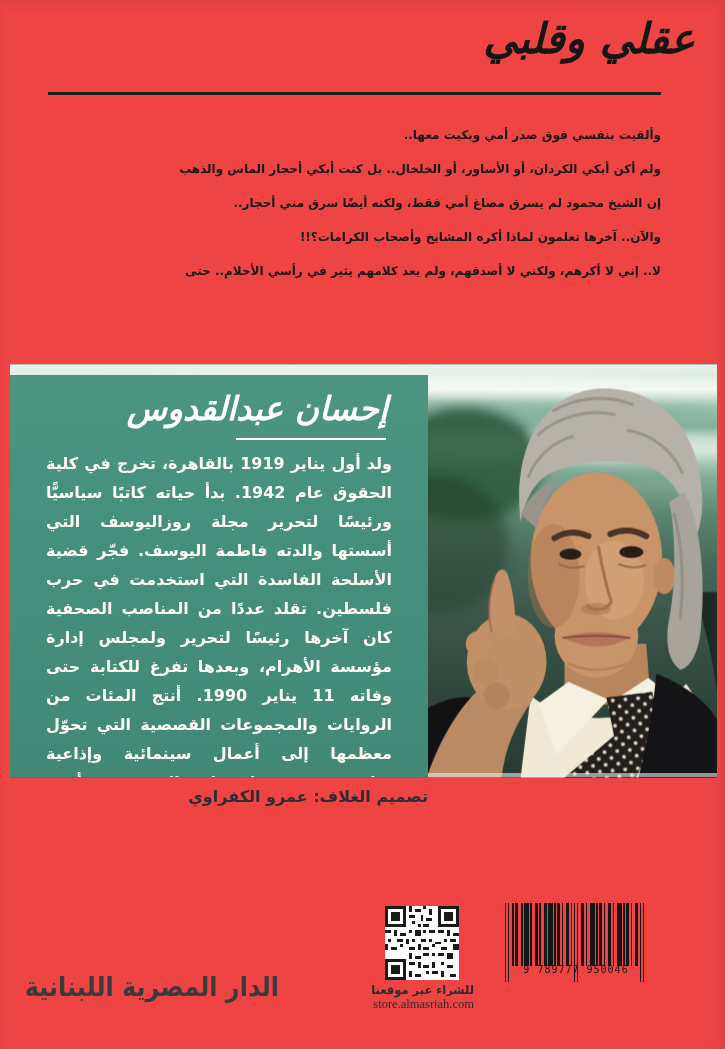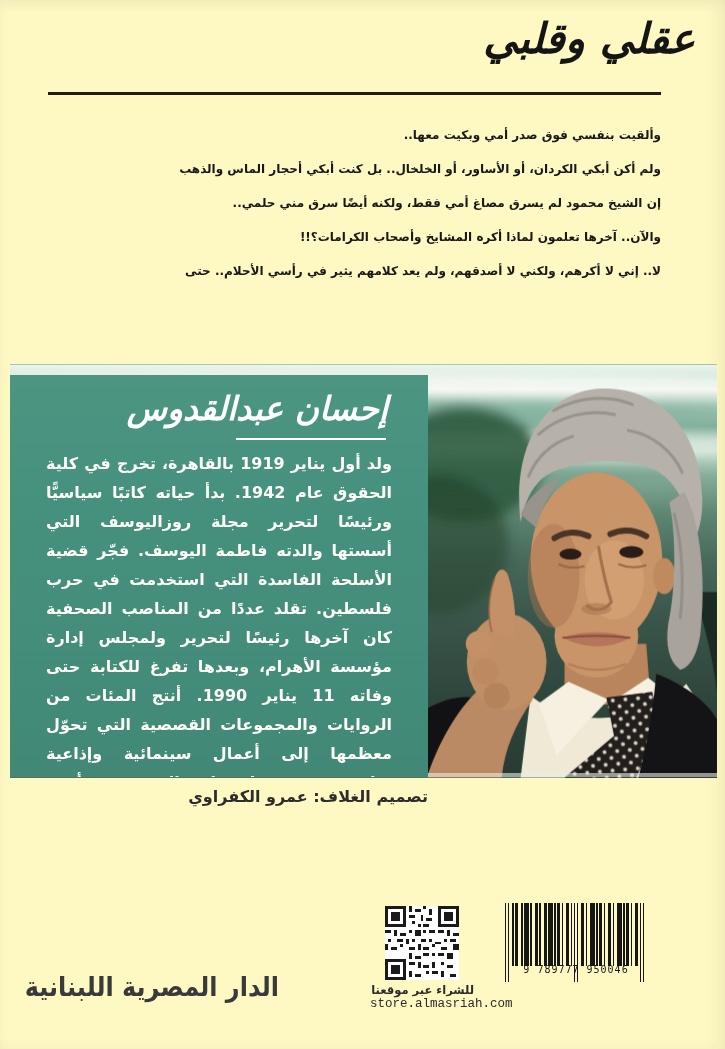--- a/index.html
+++ b/index.html
@@ -1,18 +1,18 @@
 <!DOCTYPE html>
 <html lang="ar"><head>
 <meta charset="utf-8">
 <style>
   html,body{margin:0;padding:0;background:#e9e8e4;}
   .page{
     position:relative;width:725px;height:1049px;margin:0 auto;
-    background:#fef9c3;overflow:hidden;
+    background:#ef4444;overflow:hidden;
     box-shadow:inset -8px 0 14px rgba(60,60,55,.05), inset 0 6px 10px rgba(60,60,55,.04);
     font-family:"DejaVu Sans",sans-serif;
   }
   
   .book-title{
     position:absolute;top:14px;right:30px;direction:rtl;
     font-size:42px;font-weight:bold;font-style:italic;color:#151515;
     letter-spacing:-1px;white-space:nowrap;
   }
   .top-rule{position:absolute;top:92px;left:48px;width:613px;height:3px;background:#1e1e1e;}
@@ -48,39 +48,39 @@
   }
   
   .publisher-logo{
     position:absolute;top:971px;right:446px;direction:rtl;white-space:nowrap;
     font-size:24px;font-weight:bold;color:#3a3a3d;letter-spacing:-1px;
     transform:scaleY(1.12);transform-origin:top right;
   }
   .qr-block{position:absolute;left:370px;top:906px;width:104px;text-align:right;}
   .qr-block svg{display:block;margin:0 auto;}
   .purchase-caption{direction:rtl;font-size:11.5px;font-weight:bold;color:#2b2b2b;margin-top:3px;white-space:nowrap;}
-  .purchase-website{font-family:Liberation Mono, monospace;font-size:12.5px;color:#2b2b2b;white-space:nowrap;}
+  .purchase-website{font-family:Liberation Serif, serif;font-size:12.5px;color:#2b2b2b;white-space:nowrap;}
   .barcode-block{position:absolute;left:500px;top:903px;width:152px;}
   .barcode-number{
     position:absolute;left:0;right:0;top:61px;text-align:center;
     font-family:"DejaVu Sans Mono",monospace;font-size:10px;color:#161616;letter-spacing:1px;white-space:nowrap;
   }
 </style>
 </head>
 <body>
 
 <div class="page">
 
   <div class="book-title">عقلي وقلبي</div>
   <div class="top-rule"></div>
 
   <div class="quote">
     <div class="line">وألقيت بنفسي فوق صدر أمي وبكيت معها..</div>
     <div class="line">ولم أكن أبكي الكردان، أو الأساور، أو الخلخال.. بل كنت أبكي أحجار الماس والذهب</div>
-    <div class="line">إن الشيخ محمود لم يسرق مصاغ أمي فقط، ولكنه أيضًا سرق مني حلمي..</div>
+    <div class="line">إن الشيخ محمود لم يسرق مصاغ أمي فقط، ولكنه أيضًا سرق مني أحجار..</div>
     <div class="line">والآن.. آخرها تعلمون لماذا أكره المشايخ وأصحاب الكرامات؟!!</div>
     <div class="line">لا.. إني لا أكرهم، ولكني لا أصدقهم، ولم يعد كلامهم يثير في رأسي الأحلام.. حتى</div>
   </div>
 
   <div class="photo-band">
     <svg width="707" height="414" viewBox="0 0 709 414">
       <defs>
         <linearGradient id="bgGrad" x1="0" y1="0" x2="0" y2="1">
           <stop offset="0" stop-color="#eef5ef"></stop>
             <stop offset=".03" stop-color="#cde3d7"></stop>

